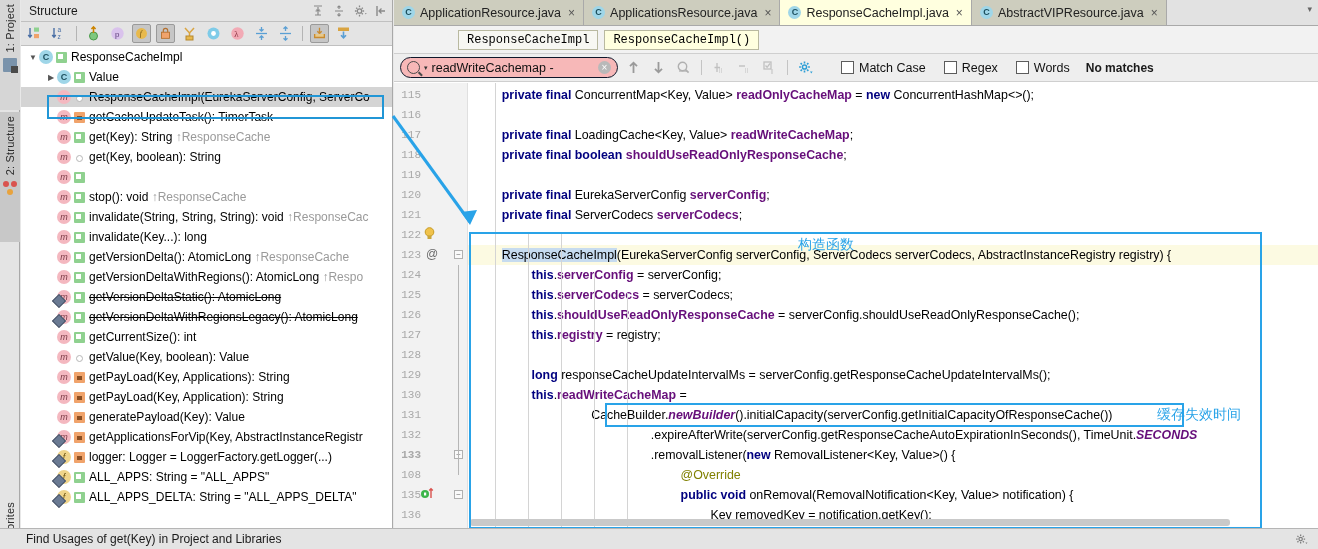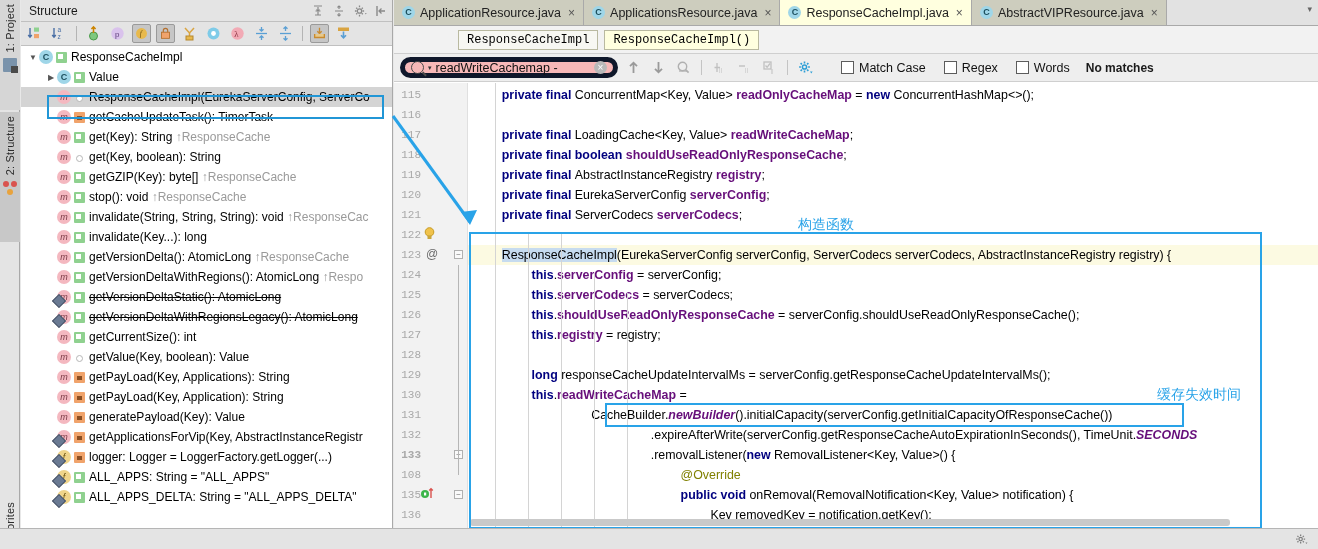--- a/index.html
+++ b/index.html
@@ -113,21 +113,21 @@
   .bcbar { height:28px; background:#f2f2f2; border-bottom:1px solid #cfcfcf;
            display:flex; align-items:center; padding-left:64px; gap:6px;}
   .bcchip { border:1px solid #b9b9a0; padding:2px 8px; font-family:"Liberation Mono", monospace;
             font-size:12px; background:#f7f7f2;}
   .bcchip.cur { background:#ffffdf; }
 
   .findbar { height:28px; background:#eeeeee; border-bottom:1px solid #cfcfcf;
              display:flex; align-items:center; padding:0 6px; gap:6px; position:relative;}
   .findfield {
     display:flex; align-items:center; gap:4px; width:218px; height:21px;
-    background:#f7b8b8; border:5px solid #0f172a; border-radius:11px; padding:0 6px;
+    background:#f7b8b8; border:1px solid #0f172a; border-radius:11px; padding:0 6px;
     font-size:12.5px; color:#111;
   }
   .findfield .sico { width:13px;height:13px;border:1.6px solid #4a4a4a;border-radius:50%;position:relative;flex:0 0 auto;}
   .findfield .sico:after{content:"";position:absolute;right:-4px;bottom:-2px;width:5px;height:1.6px;background:#4a4a4a;transform:rotate(45deg);}
   .findfield .caret { font-size:7px; color:#333; }
   .findfield .val { flex:1; white-space:nowrap; overflow:hidden; }
   .findfield .clr { width:13px;height:13px;border-radius:50%;background:#b9b9b9;color:#fff;
                     font-size:10px;line-height:13px;text-align:center;flex:0 0 auto;}
   .fbtn { width:19px;height:19px;display:flex;align-items:center;justify-content:center;
           color:#8a8a8a;font-size:13px;cursor:pointer;}
@@ -156,21 +156,21 @@
 
   .fold { position:absolute; width:9px; height:9px; border:1px solid #b0b0b0; background:#fafafa;
           font-size:8px; line-height:7px; text-align:center; color:#777;}
   .foldline { position:absolute; width:1px; background:#b6b6b6; }
 
   .indent-guide { position:absolute; width:1px; background:#d4d4d4; }
 
   
   .anno-box { position:absolute; border:2px solid #29a3e8; pointer-events:none; }
   .anno-text { position:absolute; color:#29a3e8; font-size:14px;
-               font-family:"Liberation Sans", sans-serif; white-space:nowrap; }
+               font-family:"Liberation Sans", sans-serif; white-space:nowrap;margin-top:20px; }
   svg.arrow-layer { position:absolute; left:0; top:0; width:1318px; height:549px; pointer-events:none; }
 
   .scroll-thumb { position:absolute; background:#c9c9c9; border-radius:3px; }
 
   
   .statusbar { position:absolute; left:0; bottom:0; width:1318px; height:21px; background:#e4e4e4;
                border-top:1px solid #b5b5b5; display:flex; align-items:center; padding-left:26px;
                font-size:12px; color:#1a1a1a;}
   .statusbar .gear { position:absolute; right:10px; top:4px; width:13px;height:13px; opacity:.7;}
 </style>
@@ -365,21 +365,20 @@
           </span>
           <span class="vis vis-pkg"></span>
           <span class="tlabel">get(Key, boolean): String</span>
         </div>
         <div class="trow" style="padding-left: 24px;">
           <span class="noarrow"></span>
           <span class="ic">
             <span class="ic-m">m</span>
           </span>
           <span class="vis vis-pub"></span>
-          <span class="tlabel">getGZIP(Key): byte[] <span class="dim">↑ResponseCache</span></span>
         </div>
         <div class="trow" style="padding-left: 24px;">
           <span class="noarrow"></span>
           <span class="ic">
             <span class="ic-m">m</span>
           </span>
           <span class="vis vis-pub"></span>
           <span class="tlabel">stop(): void <span class="dim">↑ResponseCache</span></span>
         </div>
         <div class="trow" style="padding-left: 24px;">
@@ -648,21 +647,20 @@
           <div class="fold" style="left: 60px; top: 407px;">−</div>
           <div class="foldline" style="left: 64px; top: 182px; height: 200px;"></div>
           <div class="foldline" style="left: 64px; top: 312px; height: 80px;"></div>
         </div>
       <div class="codelines" id="codelines">
           <div class="cur-line-hl" style="top: 162px;"></div>
           <div class="cl" style="top: 2px; left: 33.8px;"><span class="kw">private final </span><span>ConcurrentMap&lt;Key, Value&gt; </span><span class="fld">readOnlyCacheMap</span><span> = </span><span class="kw">new</span><span> ConcurrentHashMap&lt;&gt;();</span></div>
           <div class="cl" style="top: 22px; left: 4px;"></div>
           <div class="cl" style="top: 62px; left: 33.8px;"><span class="kw">private final boolean </span><span class="fld">shouldUseReadOnlyResponseCache</span><span>;</span></div>
           <div class="cl" style="top: 42px; left: 33.8px;"><span class="kw">private final </span><span>LoadingCache&lt;Key, Value&gt; </span><span class="fld">readWriteCacheMap</span><span>;</span></div>
-          <div class="cl" style="top: 82px; left: 33.8px;"><span class="kw">private final </span><span>AbstractInstanceRegistry </span><span class="fld">registry</span><span>;</span></div>
           <div class="cl" style="top: 102px; left: 33.8px;"><span class="kw">private final </span><span>EurekaServerConfig </span><span class="fld">serverConfig</span><span>;</span></div>
           <div class="cl" style="top: 122px; left: 33.8px;"><span class="kw">private final </span><span>ServerCodecs </span><span class="fld">serverCodecs</span><span>;</span></div>
           <div class="cl" style="top: 142px; left: 4px;"></div>
           <div class="cl" style="top: 162px; left: 33.8px;"><span class="hl-word">ResponseCacheImpl</span><span>(EurekaServerConfig serverConfig, ServerCodecs serverCodecs, AbstractInstanceRegistry registry) {</span></div>
           <div class="cl" style="top: 182px; left: 63.6px;"><span class="kw">this</span><span>.</span><span class="fld">serverConfig</span><span> = serverConfig;</span></div>
           <div class="cl" style="top: 202px; left: 63.6px;"><span class="kw">this</span><span>.</span><span class="fld">serverCodecs</span><span> = serverCodecs;</span></div>
           <div class="cl" style="top: 222px; left: 63.6px;"><span class="kw">this</span><span>.</span><span class="fld">shouldUseReadOnlyResponseCache</span><span> = serverConfig.shouldUseReadOnlyResponseCache();</span></div>
           <div class="cl" style="top: 242px; left: 63.6px;"><span class="kw">this</span><span>.</span><span class="fld">registry</span><span> = registry;</span></div>
           <div class="cl" style="top: 262px; left: 4px;"></div>
           <div class="cl" style="top: 282px; left: 63.6px;"><span class="kw">long</span><span> responseCacheUpdateIntervalMs = serverConfig.getResponseCacheUpdateIntervalMs();</span></div>
@@ -691,20 +689,21 @@
     <polygon points="470,225 461,212 477,210" fill="#29a3e8"></polygon>
   </svg>
 
   <div class="anno-box" style="left:469px; top:232px; width:793px; height:297px;"></div>
   <div class="anno-text" style="left:798px; top:216px;">构造函数</div>
 
   <div class="anno-box" style="left:605px; top:403px; width:579px; height:24px;"></div>
   <div class="anno-text" style="left:1157px; top:386px;">缓存失效时间</div>
 
   <div class="statusbar">
+    <span>Find Usages of get(Key) in Project and Libraries</span>
     <span class="gear">
       <svg width="13" height="13" viewBox="0 0 15 15">
           <circle cx="6.5" cy="7" r="2" fill="none" stroke="#555" stroke-width="1.4"></circle>
           <path d="M6.5 1.8v1.7M6.5 10.5v1.7M1.3 7H3M10 7h1.7M2.8 3.3l1.2 1.2M9 9.5l1.2 1.2M10.2 3.3L9 4.5M4 9.5L2.8 10.7" stroke="#555" stroke-width="1.5"></path>
           <path d="M12 11h2.4l-1.2 1.8z" fill="#555"></path>
         </svg>
     </span>
   </div>
 
 </div>

